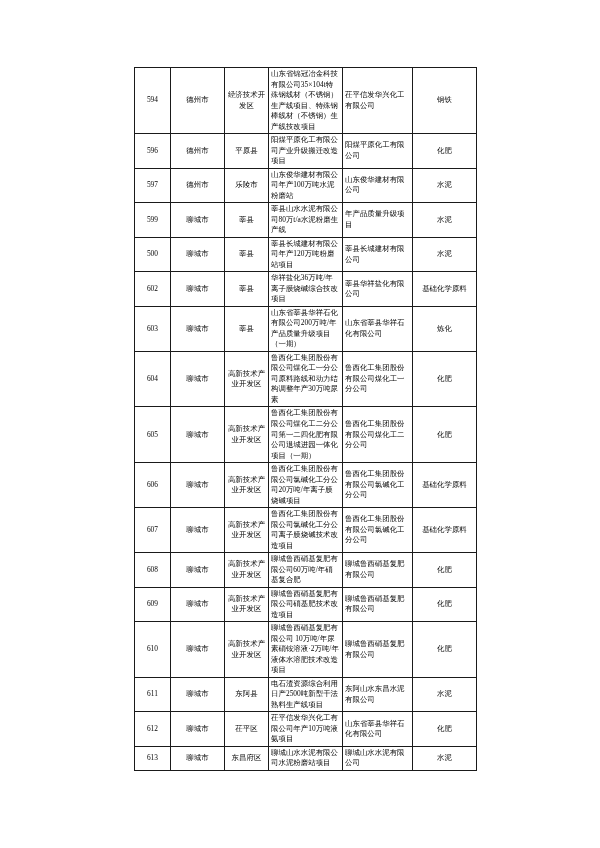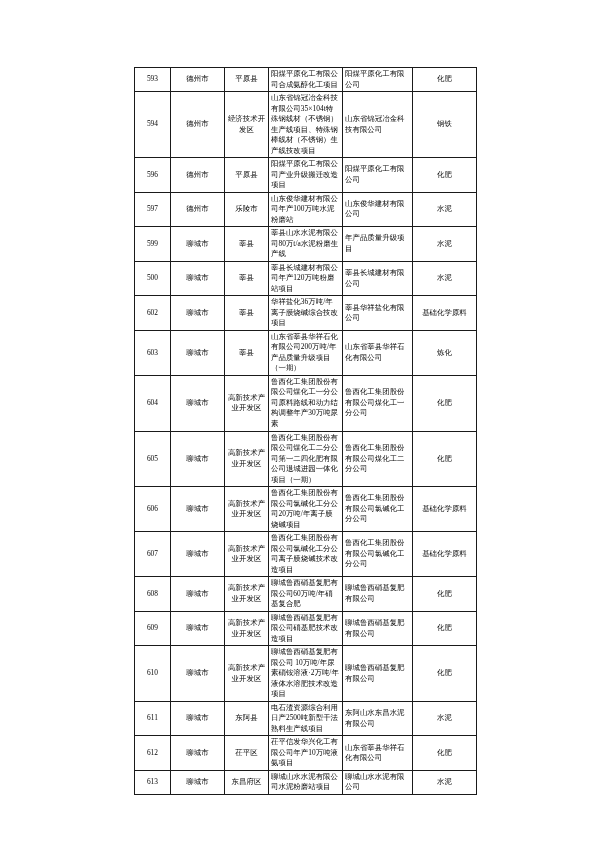--- a/index.html
+++ b/index.html
@@ -73,33 +73,25 @@
       <colgroup>
         <col class="c-seq">
           <col class="c-city">
           <col class="c-dist">
         <col class="c-proj">
           <col class="c-ent">
           <col class="c-cat">
       </colgroup>
       <tbody id="table-body">
           <tr>
-            <td class="seq">593</td>
-            <td class="city">德州市</td>
-            <td class="dist">平原县</td>
-            <td class="proj">阳煤平原化工有限公司合成氨醇化工项目</td>
-            <td class="ent">阳煤平原化工有限公司</td>
-            <td class="cat">化肥</td>
-          </tr>
-          <tr>
             <td class="seq">594</td>
             <td class="city">德州市</td>
             <td class="dist">经济技术开发区</td>
             <td class="proj">山东省锦冠冶金科技有限公司35×104t特殊钢线材（不锈钢）生产线项目、特殊钢棒线材（不锈钢）生产线技改项目</td>
-            <td class="ent">山东省锦冠冶金科技有限公司</td>
+            <td class="ent">茌平信发华兴化工有限公司</td>
             <td class="cat">钢铁</td>
           </tr>
           <tr>
             <td class="seq">596</td>
             <td class="city">德州市</td>
             <td class="dist">平原县</td>
             <td class="proj">阳煤平原化工有限公司产业升级搬迁改造项目</td>
             <td class="ent">阳煤平原化工有限公司</td>
             <td class="cat">化肥</td>
           </tr>

